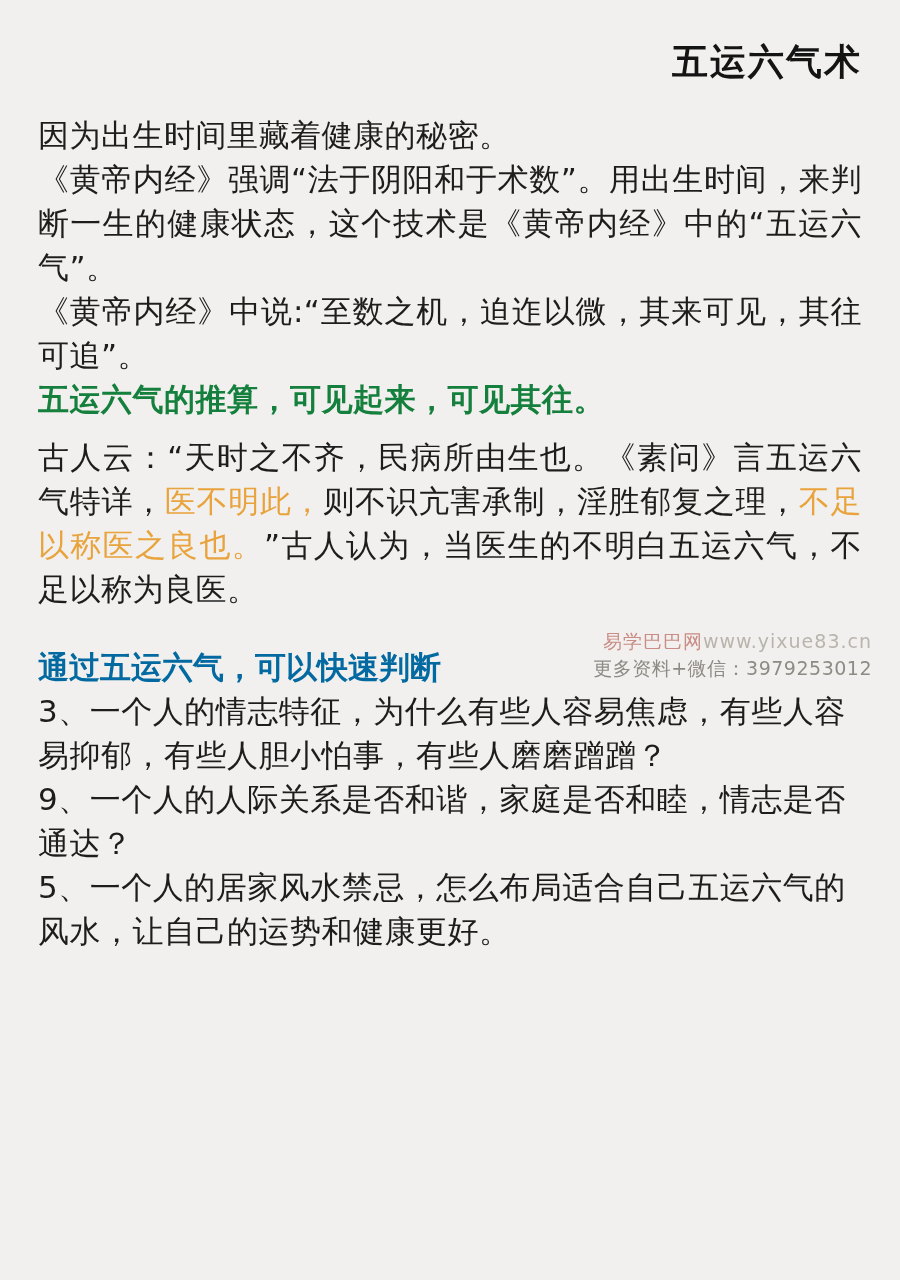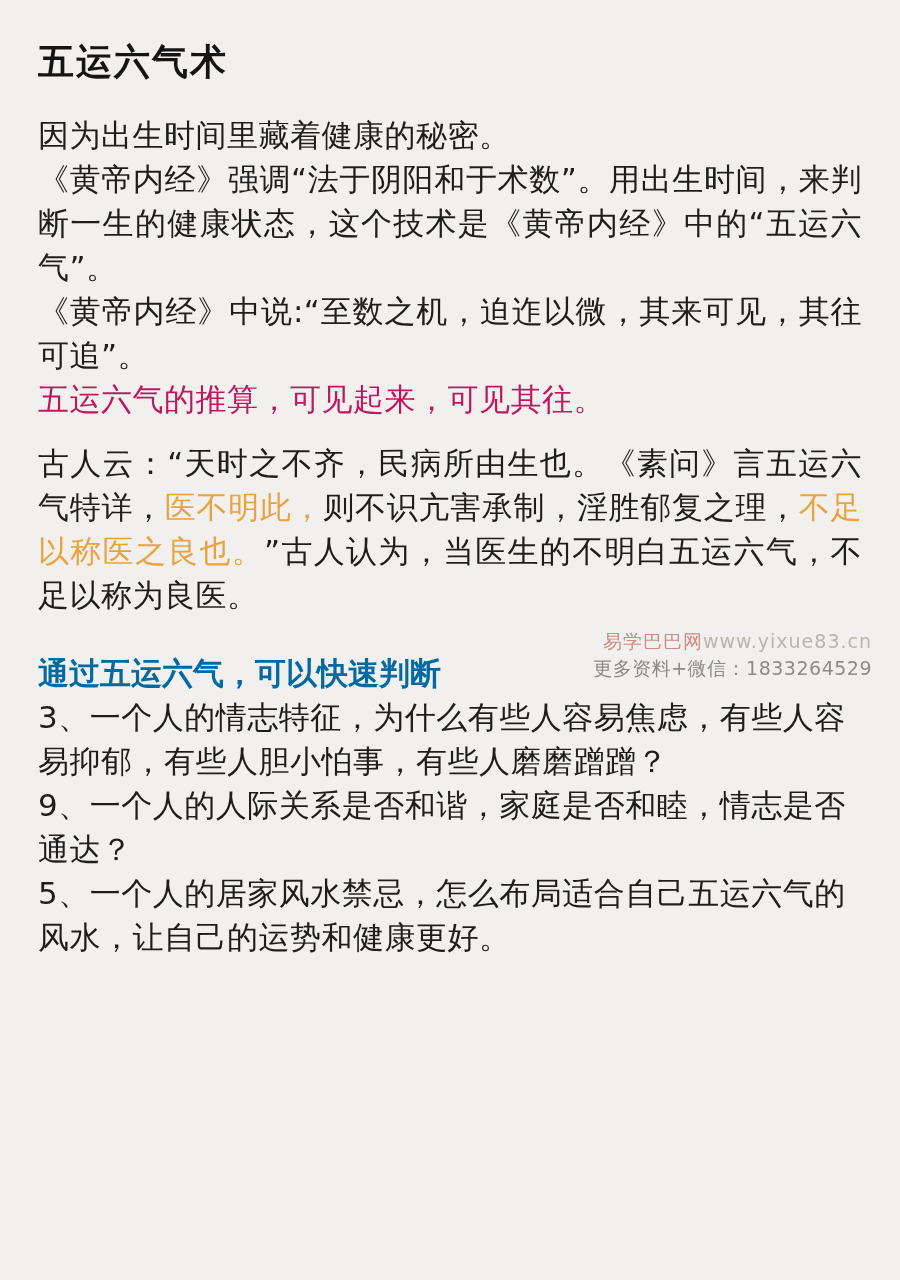--- a/index.html
+++ b/index.html
@@ -16,41 +16,41 @@
     overflow: hidden;
   }
   .page {
     position: relative;
     width: 900px;
     min-height: 1280px;
     box-sizing: border-box;
     padding: 30px 38px 10px 38px;
   }
   .doc-title {
-    text-align: left;
+    text-align: right;
     font-size: 36px;
     font-weight: bold;
     letter-spacing: 2px;
     margin: 8px 0 26px 0;
     color: #141414;
   }
   .para {
     font-size: 31px;
     line-height: 1.42;
     letter-spacing: 0.5px;
     margin: 0;
     color: #1d1d1d;
     text-align: justify;
   }
   .para.spaced {
-    margin-top: 20px;
+    margin-top: 14px;
   }
   .highlight-red {
-    color: #be185d;
-    font-weight: normal;
+    color: #15803d;
+    font-weight: bold;
   }
   .highlight-orange {
     color: #e8a33d;
   }
   .section-head {
     font-size: 31px;
     font-weight: bold;
     line-height: 1.42;
     margin: 34px 0 0 0;
     color: #0369a1;
@@ -110,16 +110,16 @@
   <h2 class="section-head">通过五运六气，可以快速判断</h2>
 
   <div class="block">
     <p class="list-line">3、一个人的情志特征，为什么有些人容易焦虑，有些人容易抑郁，有些人胆小怕事，有些人磨磨蹭蹭？</p>
     <p class="list-line">9、一个人的人际关系是否和谐，家庭是否和睦，情志是否通达？</p>
     <p class="list-line">5、一个人的居家风水禁忌，怎么布局适合自己五运六气的风水，让自己的运势和健康更好。</p>
   </div>
 
   <div class="watermark">
     <div class="wm-line1"><span class="wm-red">易学巴巴网</span><span>www.yixue83.cn</span></div>
-    <div class="wm-line2">更多资料+微信：1833264529</div>
+    <div class="wm-line2">更多资料+微信：3979253012</div>
   </div>
 
 </div>
 
 </body></html>

